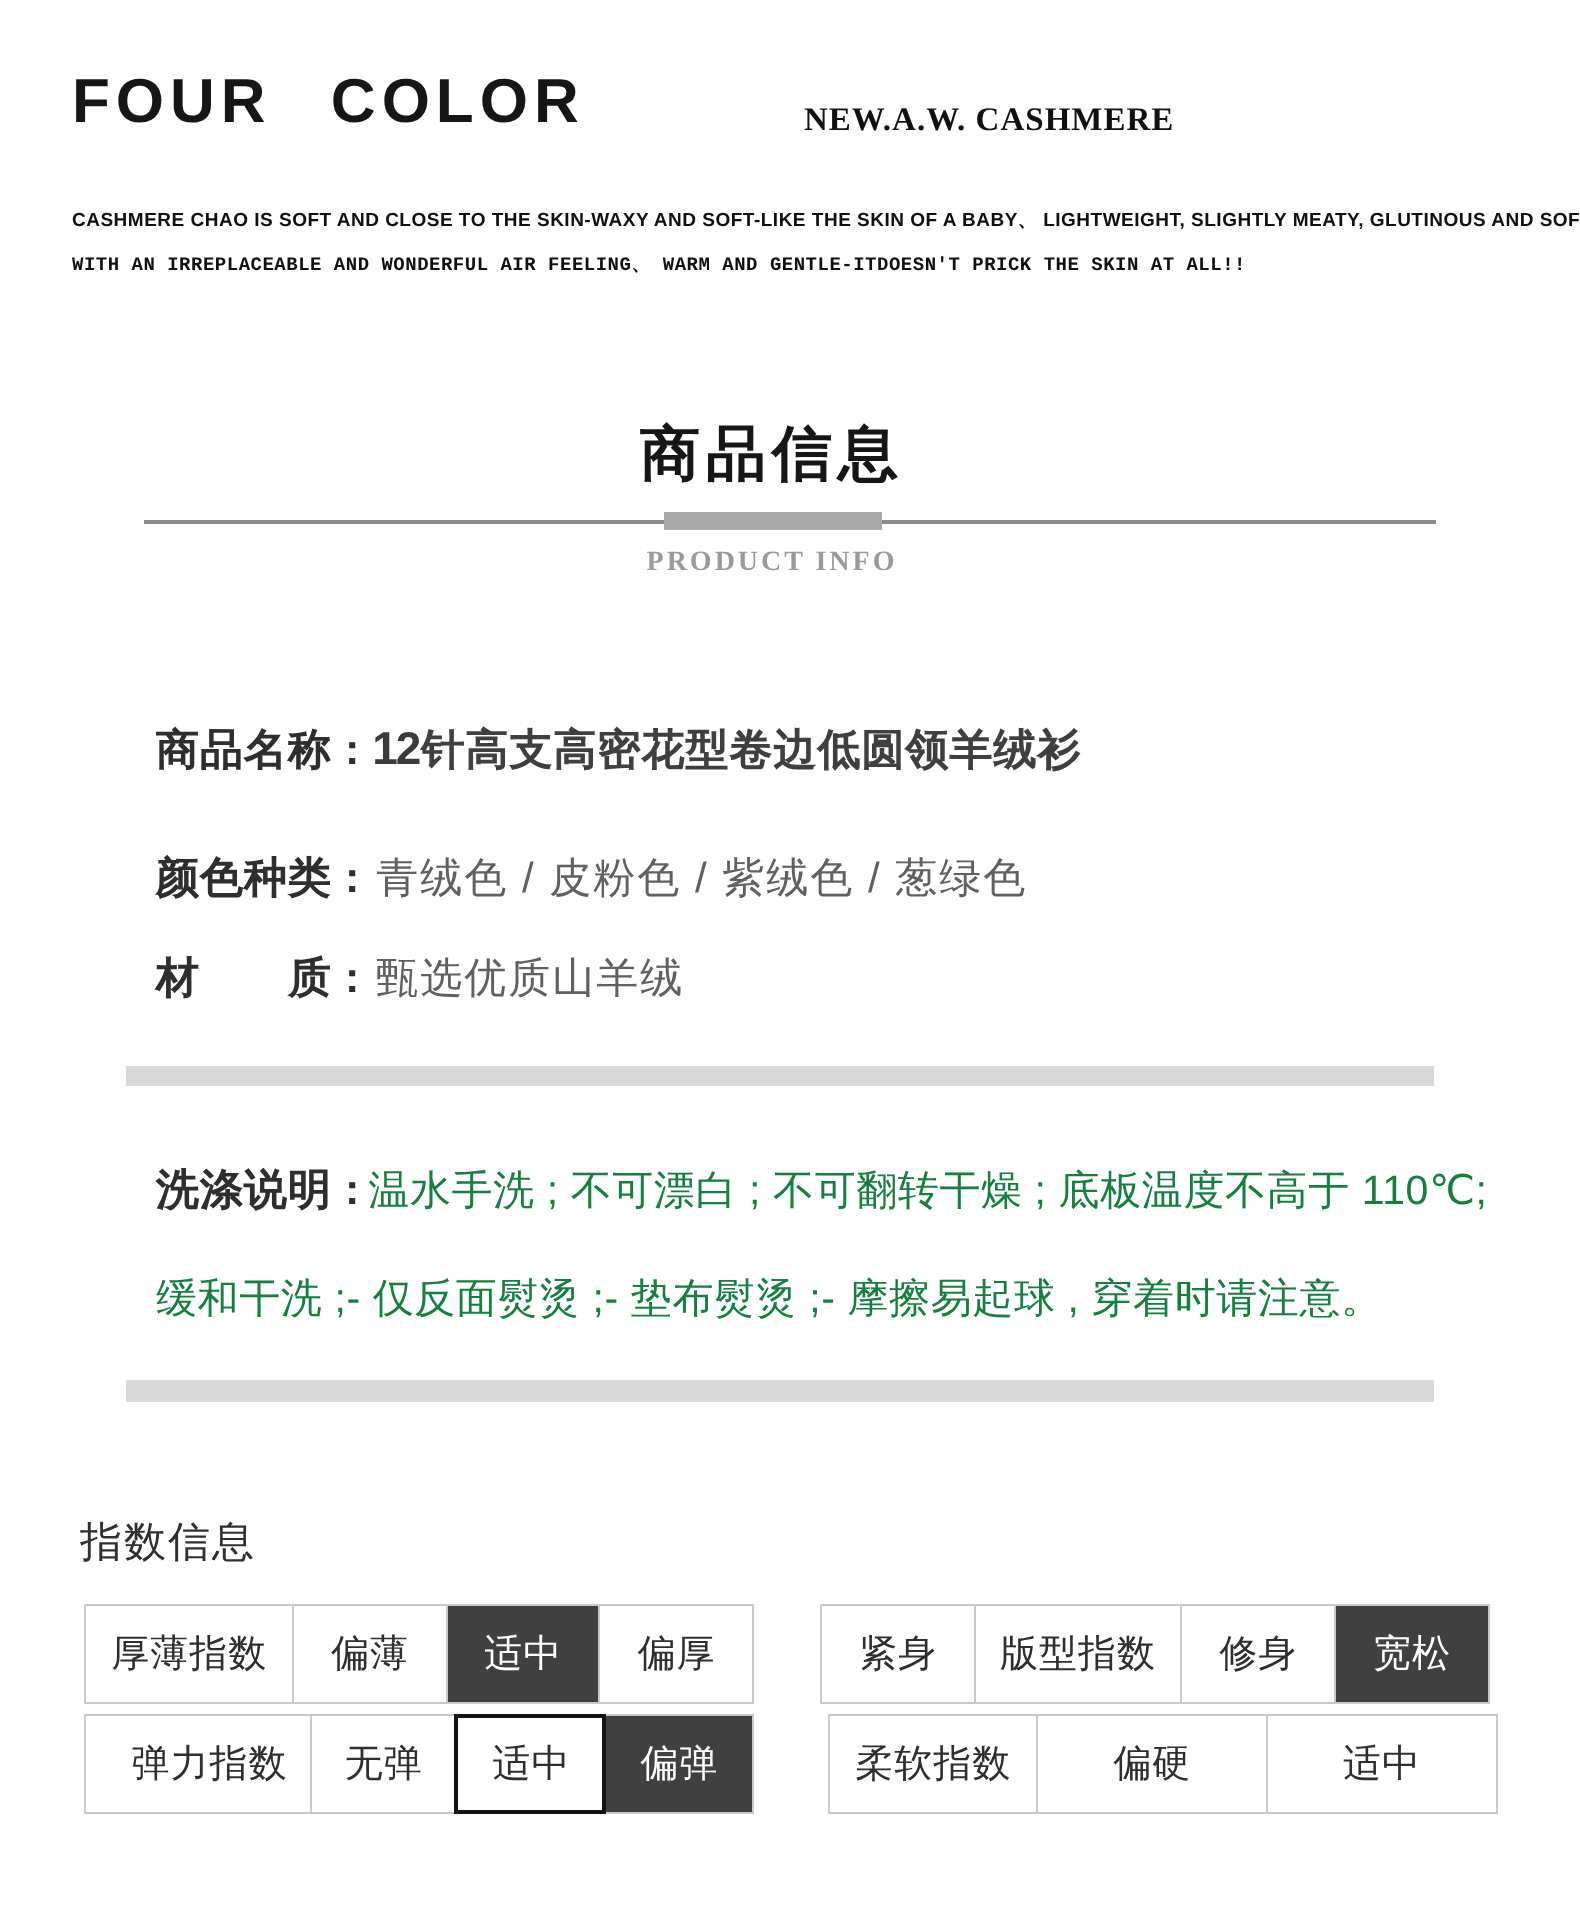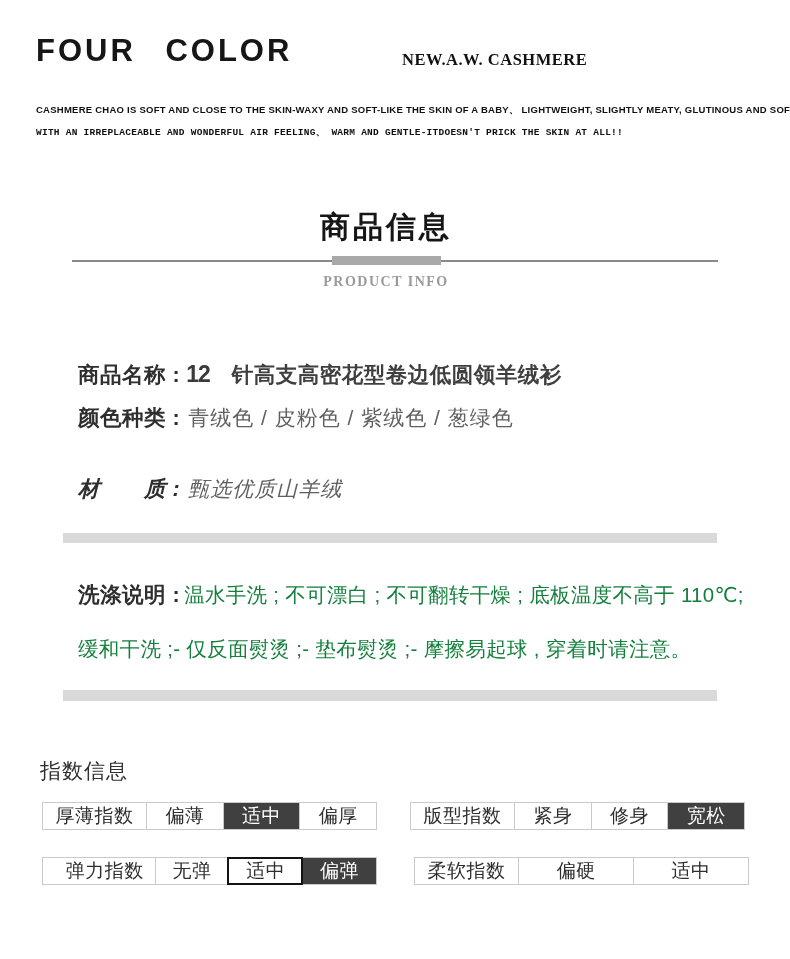--- a/index.html
+++ b/index.html
@@ -49,32 +49,32 @@
   .section-subtitle {
     position: absolute; left: 0; top: 274px; width: 772px;
     text-align: center;
     font-family: "Liberation Serif", "DejaVu Serif", serif;
     font-size: 14px; font-weight: 700; color: #9a9a9a;
     letter-spacing: 1.5px;
   }
   
   .spec-row { position: absolute; left: 78px; white-space: nowrap; }
   .spec-row.name { top: 360px; }
-  .spec-row.colors { top: 403px; text-align: center; }
-  .spec-row.material { top: 474px; font-style: italic; }
+  .spec-row.colors { top: 424px; text-align: center; }
+  .spec-row.material { top: 474px; }
   .spec-label {
     font-size: 21.5px; font-weight: 700; color: #2e2e2e; letter-spacing: 0.5px;
   }
   .spec-number {
     font-size: 23px; font-weight: 800; color: #3a3a3a;
     letter-spacing: -1px; margin-left: 6px;
   }
   .spec-value-bold {
     font-size: 21.5px; font-weight: 700; color: #3f3f3f;
-    letter-spacing: 0.5px; margin-left: 22px;
+    letter-spacing: 0.5px; margin-left: 1px;
   }
   .spec-value {
     font-size: 21px; font-weight: 400; color: #606060;
     letter-spacing: 1px; margin-left: 8px;
   }
   
   .gray-bar {
     position: absolute; left: 63px; width: 654px;
     background: #d9d9d9;
   }
@@ -90,21 +90,21 @@
     font-size: 20.5px; font-weight: 400; color: #15803d;
     letter-spacing: 0.3px; margin-left: 4px;
   }
   
   .index-title {
     position: absolute; left: 40px; top: 757px;
     font-size: 21px; font-weight: 400; color: #2f2f2f; letter-spacing: 1px;
   }
   .idx-table {
     position: absolute; display: flex;
-    width: 335px; height: 28px;
+    width: 335px; height: 50px;
     border: 1px solid #cacaca; background: #ffffff;
   }
   .idx-table.t0 { left: 42px;  top: 802px; }
   .idx-table.t1 { left: 42px;  top: 857px; padding-left: 12px; }
   .idx-table.t2 { left: 410px; top: 802px; }
   .idx-table.t3 { left: 414px; top: 857px; text-align: right; }
   .cell {
     display: flex; align-items: center; justify-content: center;
     font-size: 19px; color: #2e2e2e; height: 100%;
     border-left: 1px solid #cacaca; letter-spacing: 0.5px;
@@ -162,22 +162,22 @@
     <div class="cell opt selected">适中</div>
     <div class="cell opt">偏厚</div>
   </div>
   <div class="idx-table t1">
     <div class="cell label">弹力指数</div>
     <div class="cell opt">无弹</div>
     <div class="cell opt outlined">适中</div>
     <div class="cell opt selected">偏弹</div>
   </div>
   <div class="idx-table t2">
+    <div class="cell opt">紧身</div>
     <div class="cell label">版型指数</div>
-    <div class="cell opt">紧身</div>
     <div class="cell opt">修身</div>
     <div class="cell opt selected">宽松</div>
   </div>
   <div class="idx-table t3">
     <div class="cell label">柔软指数</div>
     <div class="cell opt">偏硬</div>
     <div class="cell opt">适中</div>
   </div>
 
 </div>

